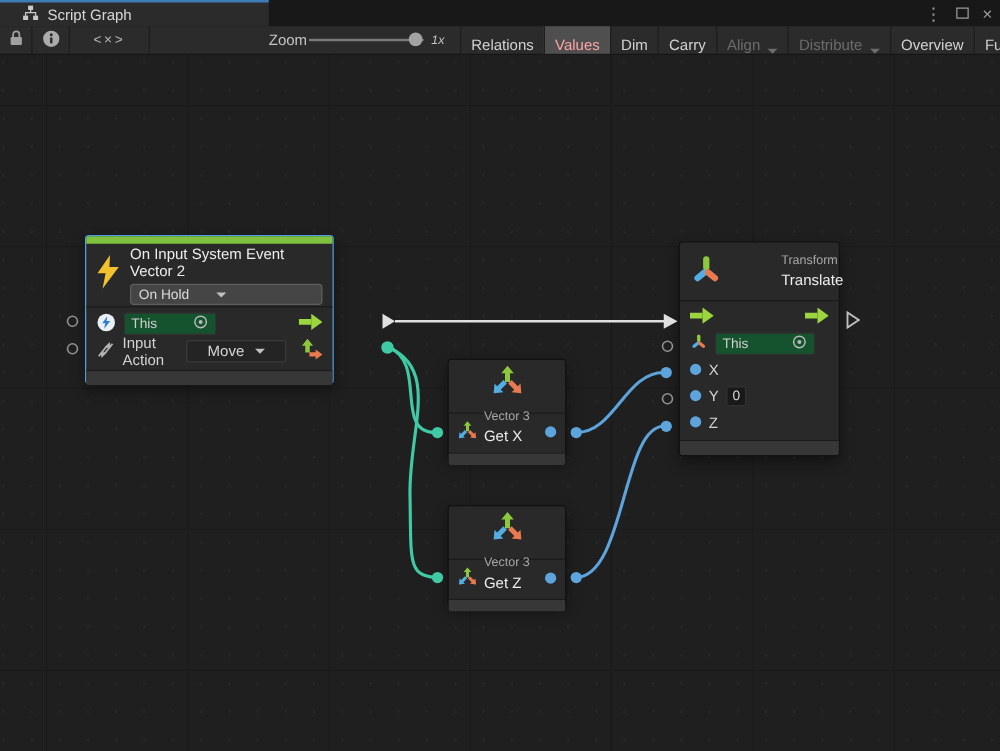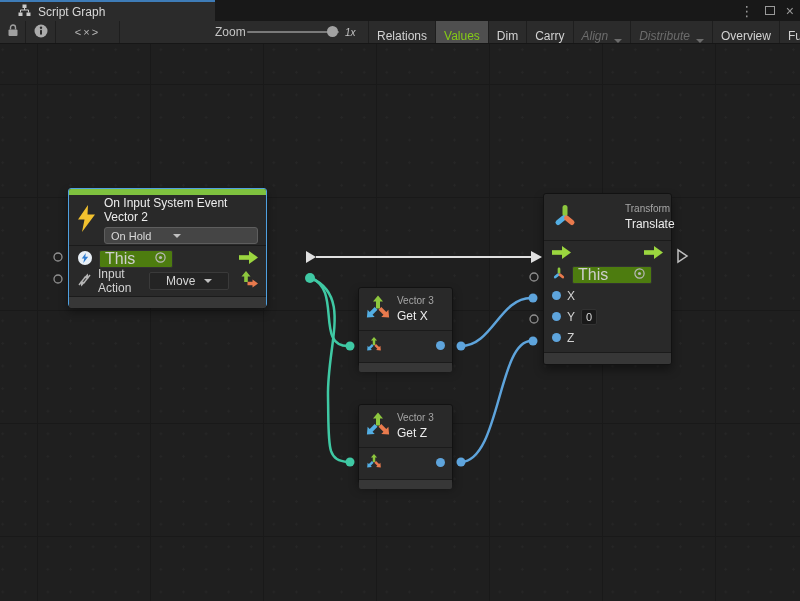--- a/index.html
+++ b/index.html
@@ -35,22 +35,22 @@
   #btn-info { left:26px; width:30px; }
   #btn-code { left:56px; width:64px; color:#B9B9B9; font-size:11px; letter-spacing:2px; }
   .cube-group { position:absolute; left:130px; top:0; height:22px; display:flex; align-items:center; gap:6px; color:#CFCFCF;margin-top:48px; }
   .zoom-label { position:absolute; left:215px; top:0; height:22px; display:flex; align-items:center; color:#C4C4C4; }
   .zoom-slider { position:absolute; left:247px; top:0; width:92px; height:22px; }
   .zoom-track { position:absolute; left:0; right:0; top:10px; height:2px; background:#7A7A7A; border-radius:1px; }
   .zoom-handle { position:absolute; right:1px; top:5px; width:11px; height:11px; border-radius:50%; background:#A2A2A2; }
   .zoom-value { position:absolute; left:345px; top:0; height:22px; display:flex; align-items:center; font-size:10px; color:#C4C4C4;font-style:italic; }
   .toolbar-right { position:absolute; left:368px; right:0; top:0; height:22px; display:flex; }
   .rbtn { display:flex; align-items:flex-end; justify-content:center; padding:0 8px; border-left:1px solid #1E1E1E; white-space:nowrap; color:#D2D2D2; }
-  .rbtn.active { background:#4F4F4F; color:#84cc16; }
-  .rbtn.disabled { color:#6C6C6C;font-style:italic; }
+  .rbtn.active { background:#4F4F4F; color:#fca5a5; }
+  .rbtn.disabled { color:#6C6C6C; }
   .rbtn:last-child { flex:1; }
   .caret { width:0; height:0; border-left:4px solid transparent; border-right:4px solid transparent; border-top:4px solid #C0C0C0; margin-left:6px; }
   .caret.dim { border-top-color:#6C6C6C; }
 
   
   .canvas {
     position:absolute; top:44px; left:0; width:800px; height:557px;
     background-color:#1F1F1F;
     background-image:
       linear-gradient(to right, #191919 1px, transparent 1px),
@@ -72,22 +72,22 @@
   .category { font-size:10px; color:#A6A6A6; line-height:1.1; }
   .ntitle { font-size:12px; color:#EDEDED; line-height:1.2; }
   .nbody { border-top:1px solid #1B1B1B; padding:2px 0 4px 0; }
   .prow { display:flex; align-items:center; height:22px; padding:0 8px; gap:6px; font-size:12px; color:#D2D2D2; }
   .prow.tight { height:21px; }
   .nfooter { height:12px; background:#373737; border-top:1px solid #1B1B1B; border-radius:0 0 2px 2px; }
   .spacer { flex:1; }
 
   .field {
     display:flex; align-items:center; gap:4px;
-    background:#4d7c0f; border:1px solid #323232; border-radius:2px;
-    height:18px; padding:0 5px; color:#CFCFCF; font-size:16px;
+    background:#14532d; border:1px solid #323232; border-radius:2px;
+    height:18px; padding:0 5px; color:#CFCFCF; font-size:11px;
   }
   .pill {
     display:inline-flex; align-items:center; gap:16px;
     background:#454545; border:1px solid #5E5E5E; border-radius:3px;
     height:17px; padding:0 6px; font-size:11px; color:#DADADA;
   }
   .dd {
     display:flex; align-items:center;
     background:#242424; border:1px solid #3A3A3A; border-radius:2px;
     height:18px; width:98px; padding:0 16px; font-size:12px; color:#D5D5D5;
@@ -98,21 +98,21 @@
     min-width:15px; height:16px; background:#191919; border:1px solid #323232; border-radius:2px;
     color:#D8D8D8; font-size:11px; display:inline-flex; align-items:center; justify-content:center; padding:0 4px;
   }
 
   #event-node    { left:68px;  top:144px; width:199px; height:119px; }
   #event-node .nheader { height:50px; }
   #translate-node{ left:543px; top:149px; width:129px; height:172px; }
   #translate-node .nheader { height:46px;gap:47px; }
   #getx-node     { left:358px; top:243px; width:95px;  height:80px; }
   #getz-node     { left:358px; top:360px; width:95px;  height:80px; }
-  .getnode .nheader { height:42px; padding:3px 6px; gap:6px; }
+  .getnode .nheader { height:42px; padding:3px 6px; gap:6px;flex-direction:column; }
   .getnode .nbody .prow { height:25px; padding:0 7px; }
   .getnode .nfooter { height:10px; }
 
   
   .wires { position:absolute; inset:0; z-index:3; pointer-events:none; }
 </style>
 </head>
 <body>
 
 <div class="window">

